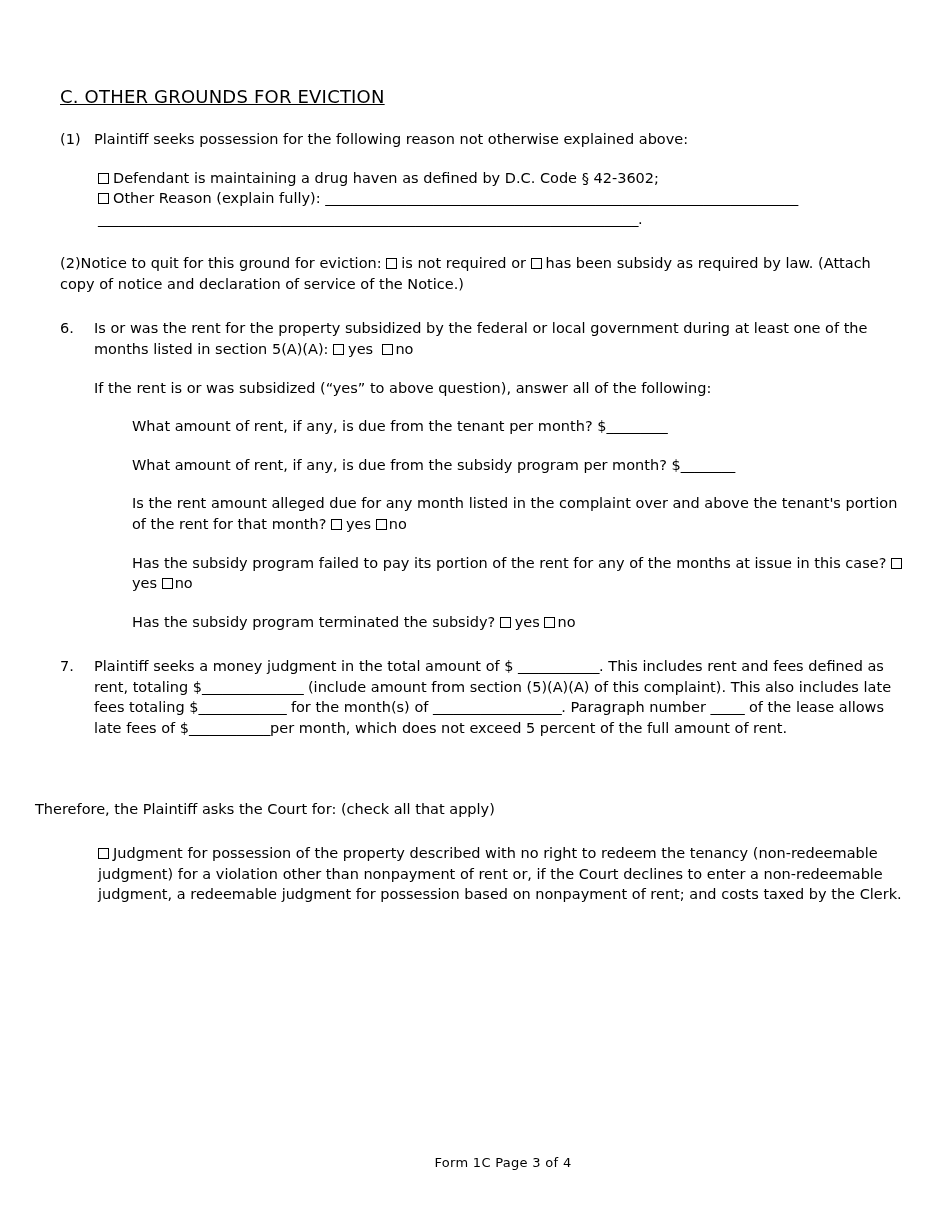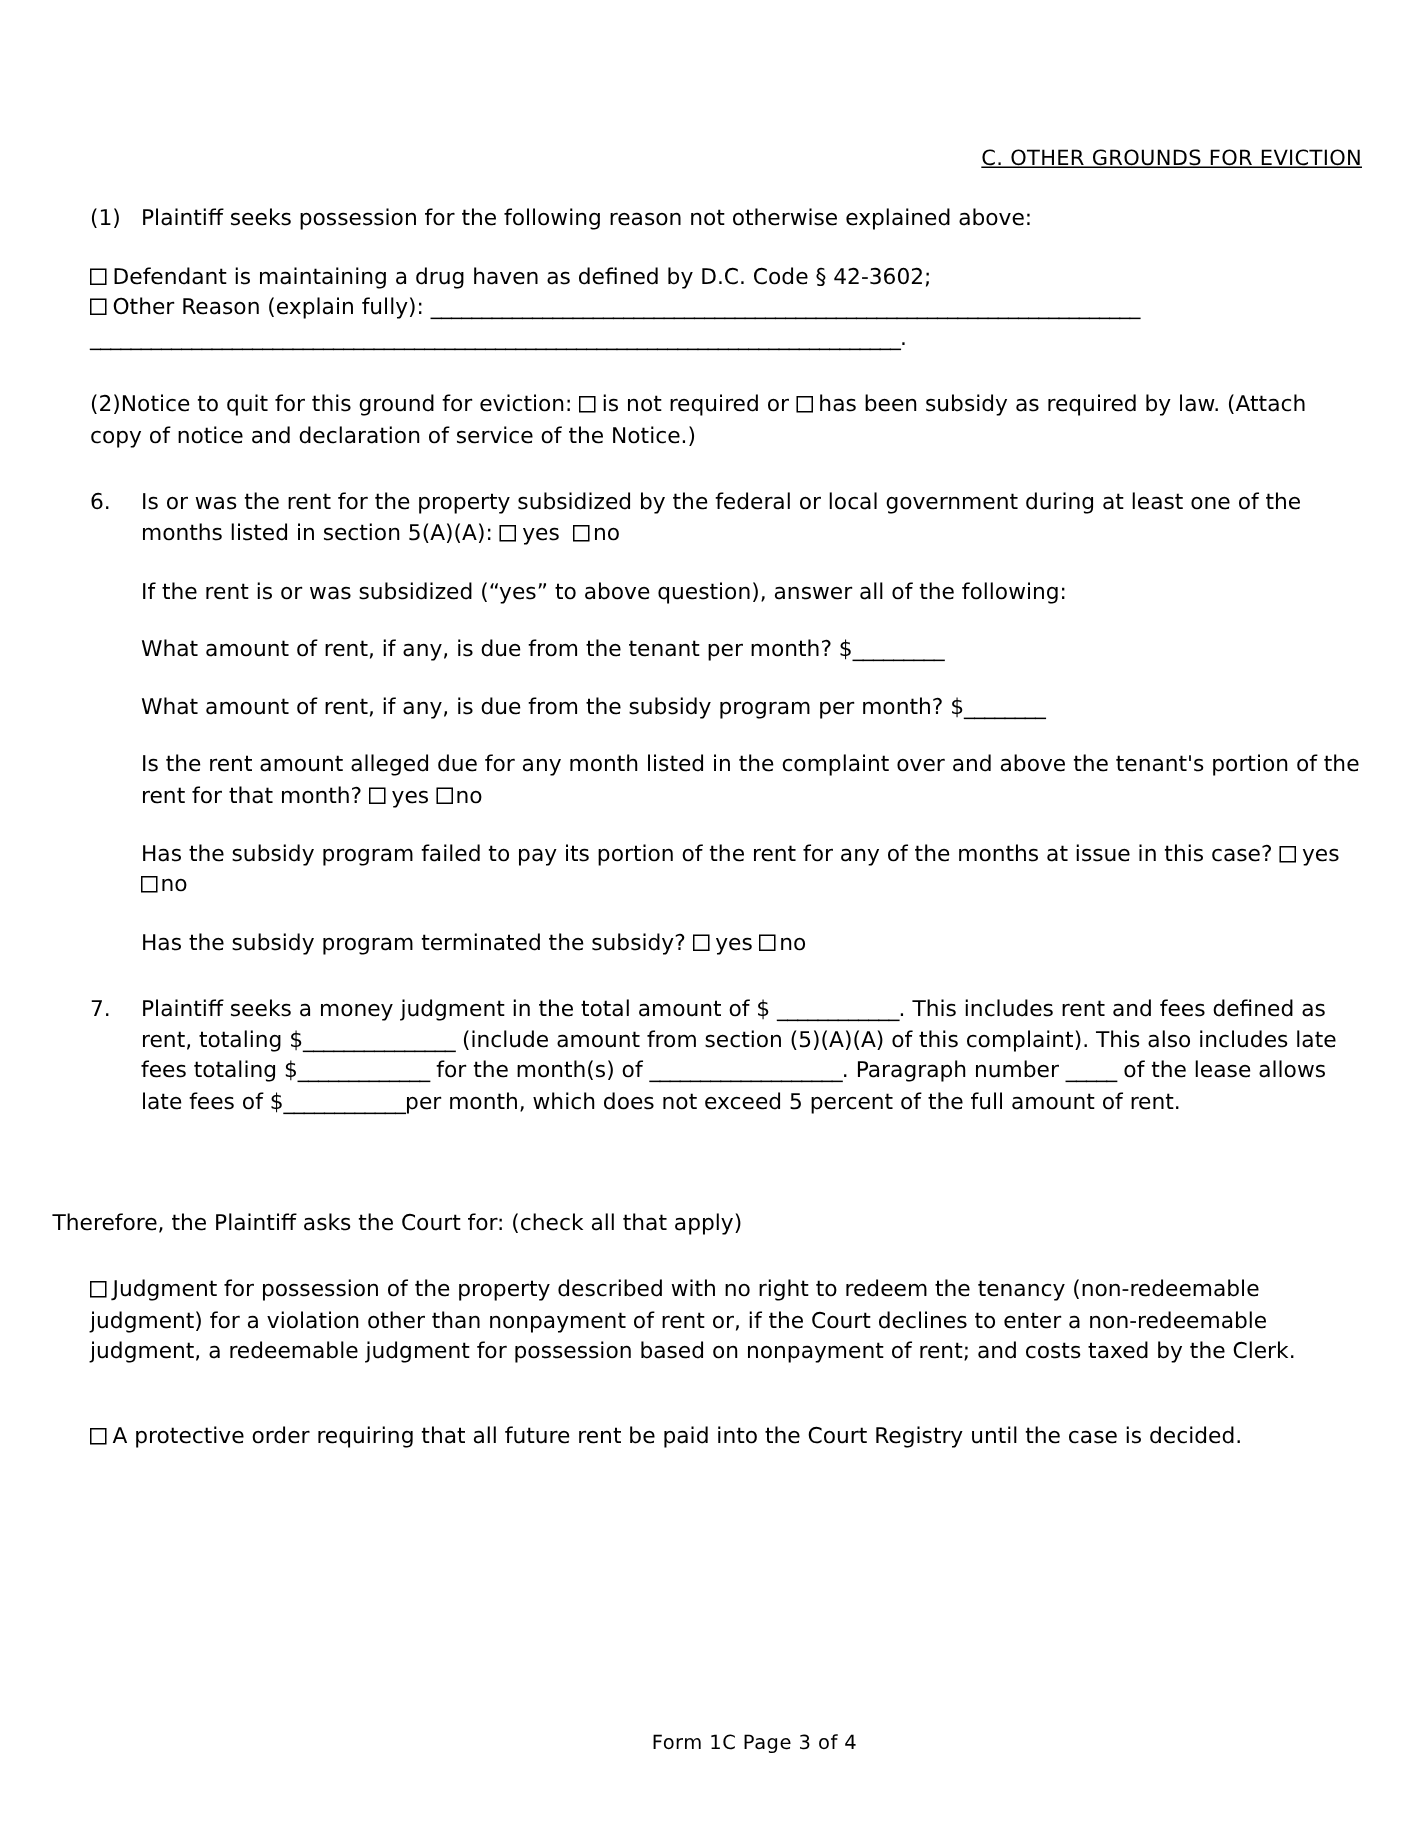--- a/index.html
+++ b/index.html
@@ -22,25 +22,24 @@
     padding: 0;
     box-sizing: border-box;
   }
   .content {
     position: absolute;
     left: 60px;
     top: 86px;
     width: 848px;
   }
   .section-title {
-    font-size: 14px;
+    font-size: 18px;
     text-decoration: underline;
     letter-spacing: 0.2px;
-    margin: 12px 0 22px 0;
-    text-align: right;
+    margin: 0 0 22px 0;
   }
   .p {
     font-size: 14.5px;
     line-height: 1.42;
     margin: 0;
   }
   .hang-num {
     display: flex;
     align-items: flex-start;
   }
@@ -52,20 +51,21 @@
   }
   .hang-num .body {
     flex: 1 1 auto;
     font-size: 14.5px;
     line-height: 1.42;
   }
   .gap-18 { height: 18px; }
   .gap-24 { height: 24px; }
   .gap-36 { height: 36px; }
   .sub-block {
+    margin-left: 38px;
   }
   .cb {
     display: inline-block;
     width: 11px;
     height: 11px;
     border: 1.4px solid #000;
     vertical-align: -1px;
     margin-right: 4px;
     box-sizing: border-box;
   }
@@ -176,21 +176,18 @@
     </div>
 
     <div class="gap-24"></div>
 
     <div class="sub-block">
       <div class="p">
         <span class="cb"></span><span>Judgment for possession of the property described with no right to redeem the tenancy (non-redeemable judgment) for a violation other than nonpayment of rent or, if the Court declines to enter a non-redeemable judgment, a redeemable judgment for possession based on nonpayment of rent; and costs taxed by the Clerk.</span>
       </div>
       <div class="gap-18"></div>
       <div class="gap-18"></div>
-      <div class="p">
-        <span class="cb"></span><span>A protective order requiring that all future rent be paid into the Court Registry until the case is decided.</span>
-      </div>
     </div>
 
   </div>
 
   <div class="footer">Form 1C  Page 3 of 4</div>
 </div>
 
 </body></html>

